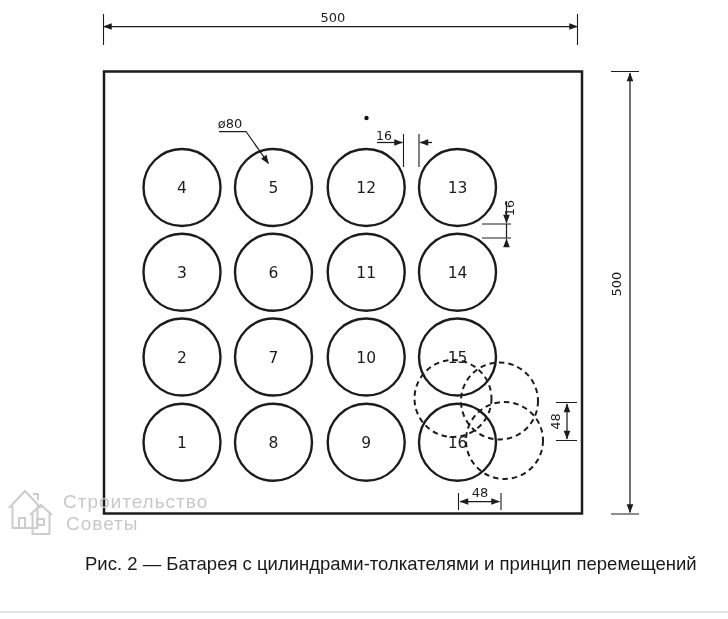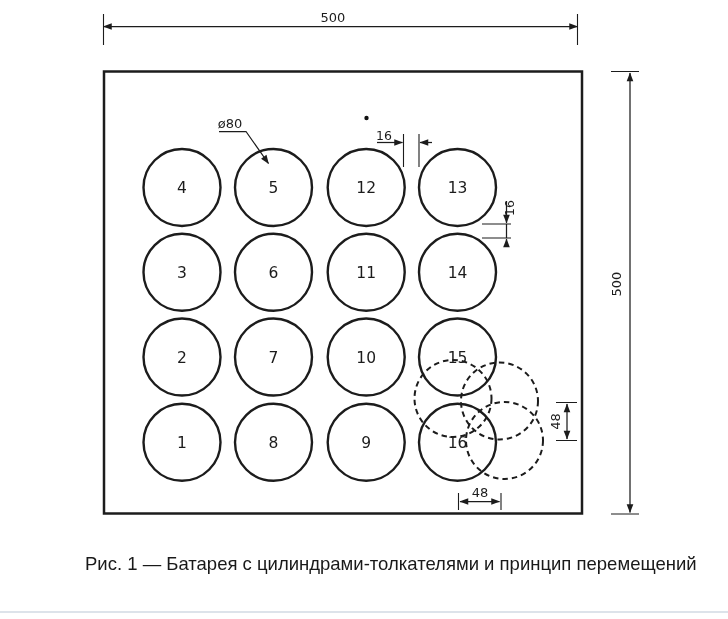--- a/index.html
+++ b/index.html
@@ -151,17 +151,32 @@
       <text class="dimtxt" x="559.5" y="421.5" transform="rotate(-90 559.5 421.5)">48</text>
     </g>
 
     <g>
       <path class="tick" d="M458.5,493 V510 M501,493 V510"></path>
       <line class="dim" x1="460" y1="501.5" x2="499.5" y2="501.5" marker-start="url(#mArr)" marker-end="url(#mArr)"></line>
       <text class="dimtxt" x="480" y="497">48</text>
     </g>
   </svg>
 
+  <div class="watermark">
+    <svg width="52" height="52" viewBox="0 0 52 52">
+      <g fill="none" stroke="#cccccc" stroke-width="2" stroke-linejoin="round">
+        <path d="M3,22 L19,5 L35,22"></path>
+        <path d="M6.5,20 V42 H31.5 V20"></path>
+        <path d="M27,8 h5 v6"></path>
+        <path d="M24,29 L35,19 L46,29"></path>
+        <path d="M26.5,28 V48 H43.5 V28"></path>
+        <rect x="31" y="33" width="7" height="6"></rect>
+        <path d="M13,42 V32 h6 v10"></path>
+      </g>
+    </svg>
+    <span class="wm-text1">Строительство</span>
+    <span class="wm-text2">Советы</span>
+  </div>
 
-  <div class="caption1">Рис. 1 — Батарея с цилиндрами-толкателями и принцип перемещений</div>
+  <div class="caption1">Рис. 2 — Батарея с цилиндрами-толкателями и принцип перемещений</div>
 
   <div class="bottom-rule"></div>
 </div>
 
 </body></html>

